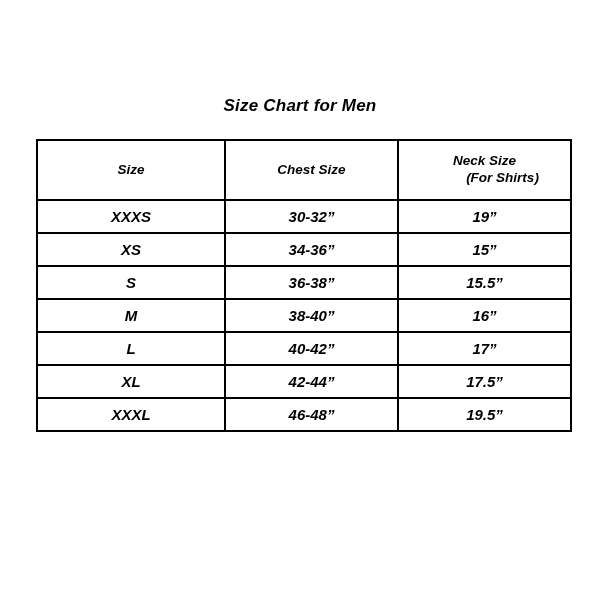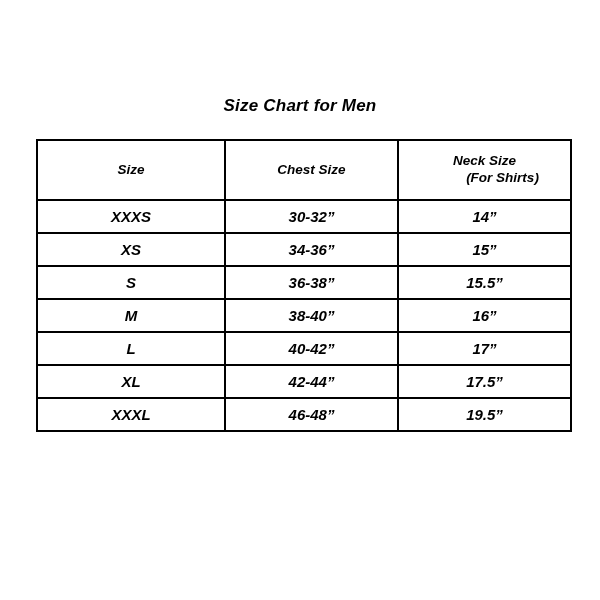--- a/index.html
+++ b/index.html
@@ -91,21 +91,21 @@
           <th class="col-neck">
             <span>Neck Size</span>
             <span class="sub">(For Shirts)</span>
           </th>
         </tr>
       </thead>
       <tbody>
         <tr>
           <td>XXXS</td>
           <td>30-32”</td>
-          <td>14”</td>
+          <td>19”</td>
         </tr>
         <tr>
           <td>XS</td>
           <td>34-36”</td>
           <td>15”</td>
         </tr>
         <tr>
           <td>S</td>
           <td>36-38”</td>
           <td>15.5”</td>

